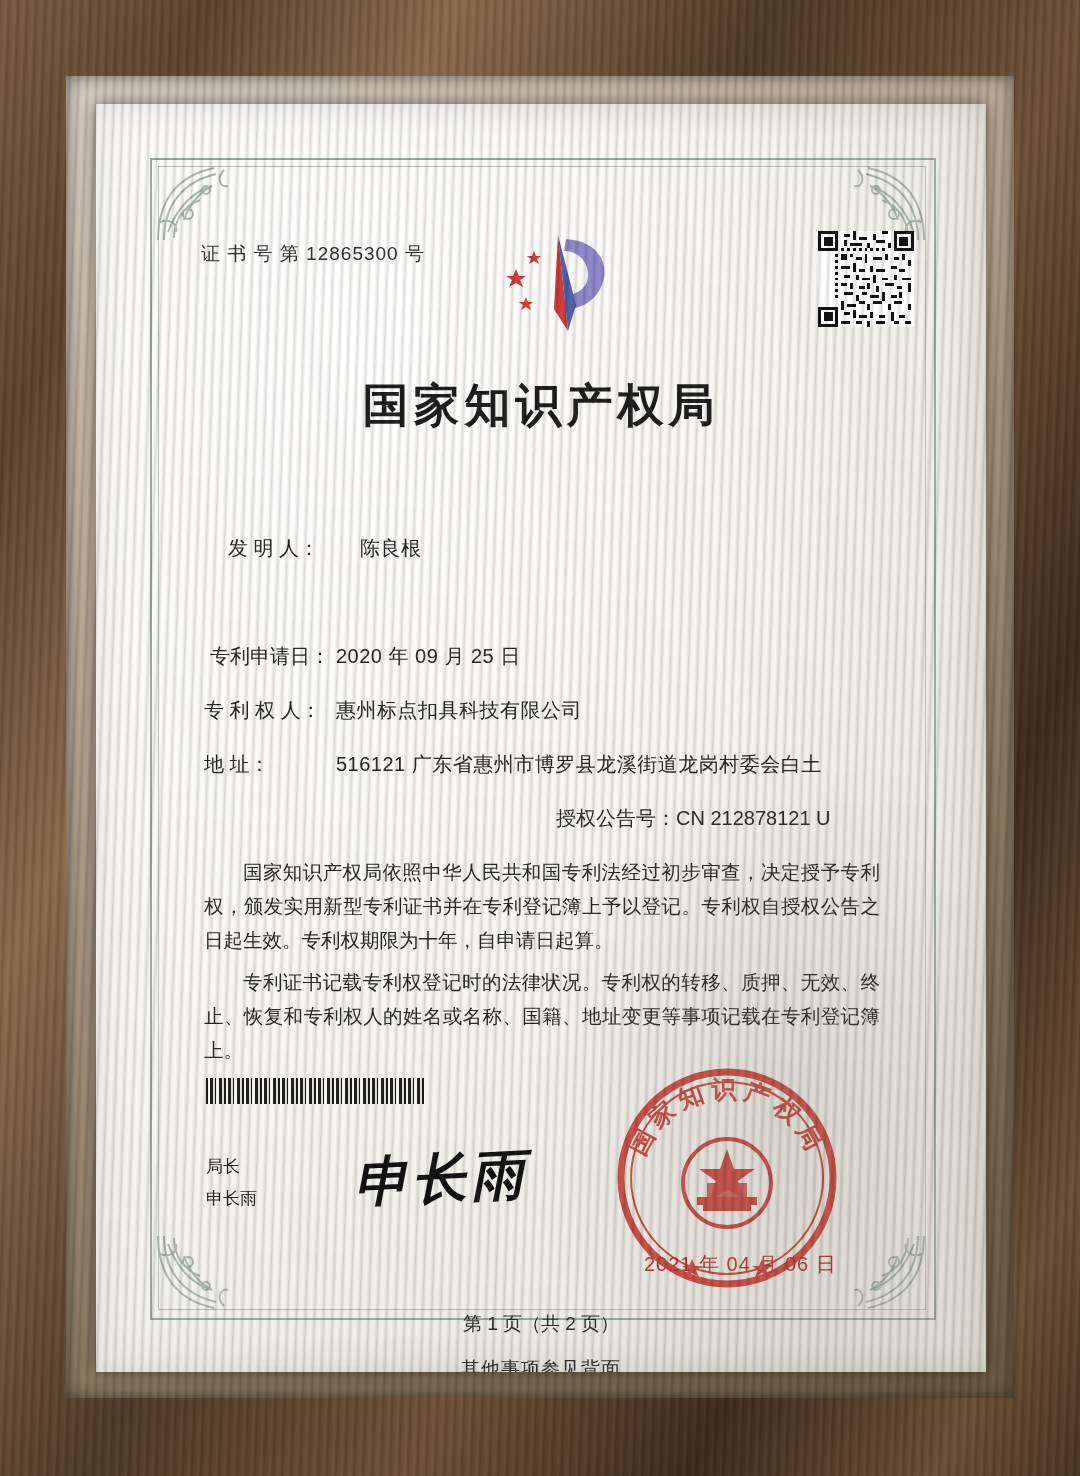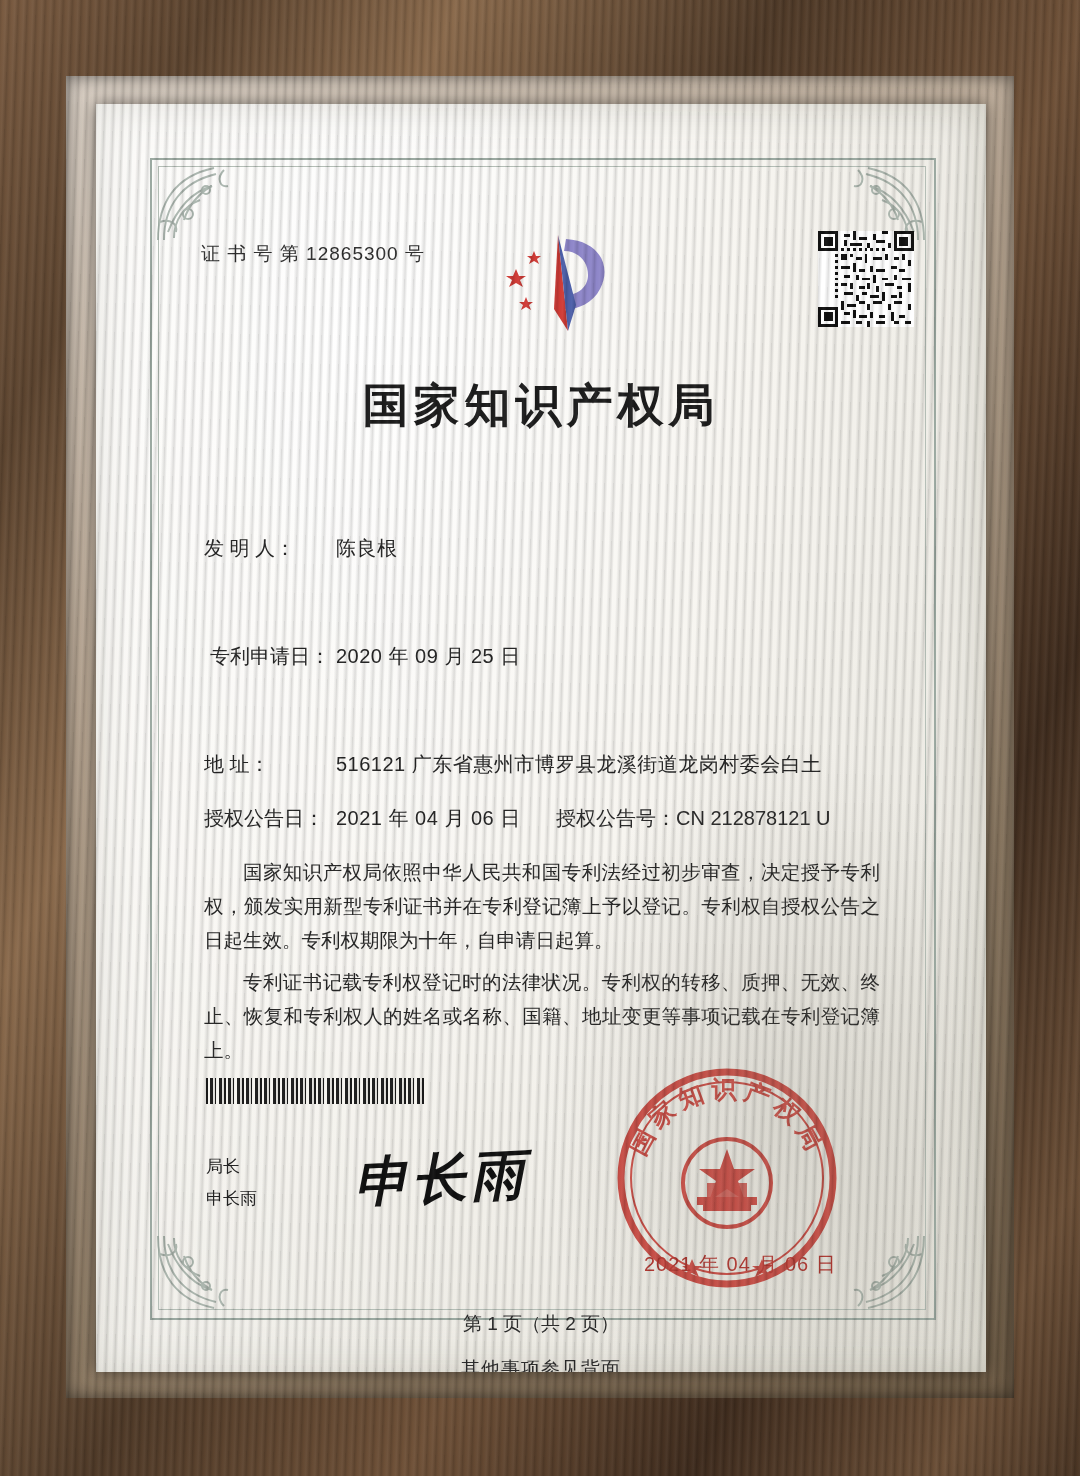--- a/index.html
+++ b/index.html
@@ -149,21 +149,21 @@
     white-space: nowrap;
   }
   .field .lbl {
     display: inline-block;
     width: 132px;
     letter-spacing: 0px;
   }
   .field .val { letter-spacing: .5px; }
 
   #f-name   { top: 368px; }
-  #f-invent { top: 422px; }
+  #f-invent { top: 422px; margin-left: 24px; }
   #f-patno  { top: 476px; }
   #f-appdate{ top: 530px; text-align: center; }
   #f-owner  { top: 584px; }
   #f-addr   { top: 638px; }
   #f-grant  { top: 692px; }
 
   #f-grantno {
     position: absolute;
     left: 460px; top: 692px;
     font-size: 20px;
@@ -444,25 +444,25 @@
       </div>
 
       <div id="title">国家知识产权局</div>
 
       <div class="field" id="f-invent">
         <span class="lbl">发 明 人：</span><span class="val">陈良根</span>
       </div>
       <div class="field" id="f-appdate">
         <span class="lbl">专利申请日：</span><span class="val">2020 年 09 月 25 日</span>
       </div>
+      <div class="field" id="f-owner">
+        <span class="lbl">专 利 权 人：</span><span class="val">惠州标点扣具科技有限公司</span>
+      </div>
       <div class="field" id="f-addr">
         <span class="lbl">地 址：</span><span class="val">516121 广东省惠州市博罗县龙溪街道龙岗村委会白土</span>
-      </div>
-      <div class="field" id="f-grant">
-        <span class="lbl">授权公告日：</span><span class="val">2021 年 04 月 06 日</span>
       </div>
       <div id="f-grantno">
         <span class="lbl">授权公告号：</span><span class="val">CN 212878121 U</span>
       </div>
 
       <div class="para" id="para1">国家知识产权局依照中华人民共和国专利法经过初步审查，决定授予专利权，颁发实用新型专利证书并在专利登记簿上予以登记。专利权自授权公告之日起生效。专利权期限为十年，自申请日起算。</div>
       <div class="para" id="para2">专利证书记载专利权登记时的法律状况。专利权的转移、质押、无效、终止、恢复和专利权人的姓名或名称、国籍、地址变更等事项记载在专利登记簿上。</div>
 
       <div id="barcode"></div>
 

